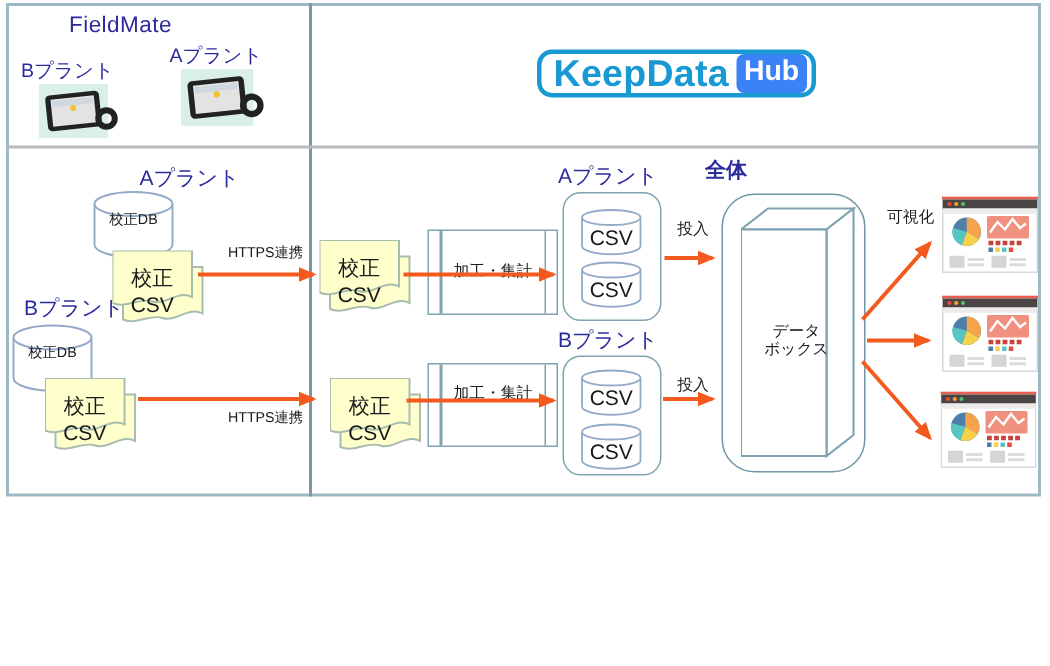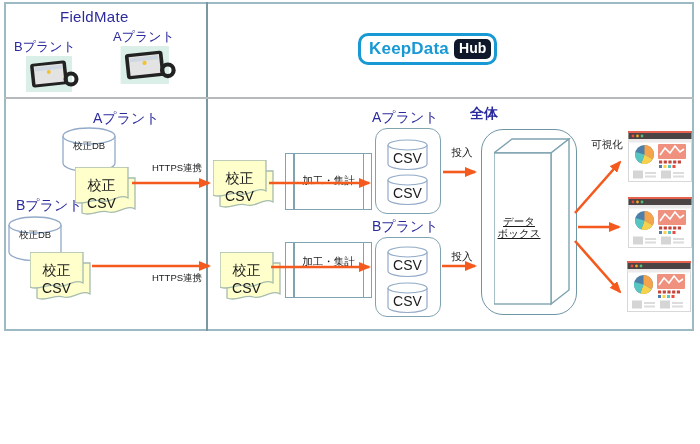--- a/index.html
+++ b/index.html
@@ -17,34 +17,34 @@
   .t-plant-lg{font-size:14px;}
   .t-small{font-size:9.5px;color:#1a1a1a;}
   .t-proc{font-size:10.5px;color:#1a1a1a;}
   .ctr{text-align:center;}
   .group{border:1.5px solid #7fa3b0;border-radius:12px;background:#fff;}
   .zentai-rect{border:1.5px solid #6f96a4;border-radius:22px;background:#fff;}
   .proc{border:1.5px solid #7fa3b0;background:#fff;}
   .proc-line{position:absolute;top:0;bottom:0;width:1.5px;background:#7fa3b0;}
   .logo{left:358px;top:33px;height:26px;display:flex;align-items:center;
     border:3px solid #1899d4;border-radius:10px;background:#fff;padding:0 3px 0 8px;}
-  .logo-keep{color:#1899d4;font-weight:bold;font-size:17px;letter-spacing:.2px;}
-  .logo-hub{background:#0f172a;color:#fff;font-weight:bold;font-size:14px;
+  .logo-keep{color:#1899d4;font-weight:bold;font-size:25px;letter-spacing:.2px;}
+  .logo-hub{background:#3b82f6;color:#fff;font-weight:bold;font-size:19px;
     padding:1px 5px 3px 5px;border-radius:5px;margin-left:5px;}
   .doclabel{font-size:14px;color:#1a1a1a;}
   svg{display:block;}
 </style>
 </head>
 <body>
 
 <div class="abs frame"></div>
 <div class="abs vdiv"></div>
 <div class="abs hdiv"></div>
 
-<div class="abs navy t-title" style="left:46px;top:8px;margin-left:14px;">FieldMate</div>
+<div class="abs navy t-title" style="left:46px;top:8px;">FieldMate</div>
 <div class="abs navy t-plant" style="left:14px;top:38px;">Bプラント</div>
 <div class="abs navy t-plant" style="left:113px;top:28px;">Aプラント</div>
 
 <div class="abs" style="left:26px;top:54px;">
   <svg width="56" height="40" viewBox="0 0 56 40">
     <rect x="0" y="2" width="46" height="36" fill="#d9efe7"></rect>
     <g transform="rotate(-6 23 20)">
       <rect x="5" y="8" width="36" height="24" rx="3" fill="#222"></rect>
       <rect x="8.5" y="11" width="29" height="18" fill="#e3e3e3"></rect>
       <rect x="9.5" y="12" width="27" height="4" fill="#cfd8e0"></rect>
@@ -181,21 +181,21 @@
 
 <div class="abs navy t-plant-lg" style="left:470px;top:105px;font-weight:bold;">全体</div>
 <div class="abs zentai-rect" style="left:481px;top:129px;width:94px;height:184px;"></div>
 <div class="abs" style="left:494px;top:138px;">
   <svg width="77" height="168" viewBox="0 0 77 168">
     <path d="M0 15 L18 1 L75 1 L57 15 Z" fill="#fff" stroke="#7fa3b0" stroke-width="1.4"></path>
     <path d="M57 15 L75 1 L75 152 L57 166 Z" fill="#fff" stroke="#7fa3b0" stroke-width="1.4"></path>
     <rect x="0" y="15" width="57" height="151" fill="#fff" stroke="#7fa3b0" stroke-width="1.4"></rect>
   </svg>
 </div>
-<div class="abs t-proc ctr" style="left:484px;top:215px;width:70px;line-height:12px;text-decoration:underline;">
+<div class="abs t-proc ctr" style="left:496px;top:215px;width:70px;line-height:12px;">
   <span>データ</span><br>
   <span>ボックス</span>
 </div>
 <div class="abs t-small ctr" style="left:588px;top:138px;width:38px;font-size:10.5px;">可視化</div>
 
 <div class="abs" style="left:628px;top:131px;">
   <svg width="64" height="51" viewBox="0 0 64 51">
     <rect x="0.5" y="0.5" width="63" height="50" fill="#fff" stroke="#d8d8d8"></rect>
     <rect x="0" y="0" width="64" height="2" fill="#e8604f"></rect>
     <rect x="0.5" y="2" width="63" height="6" fill="#4a4444"></rect>

